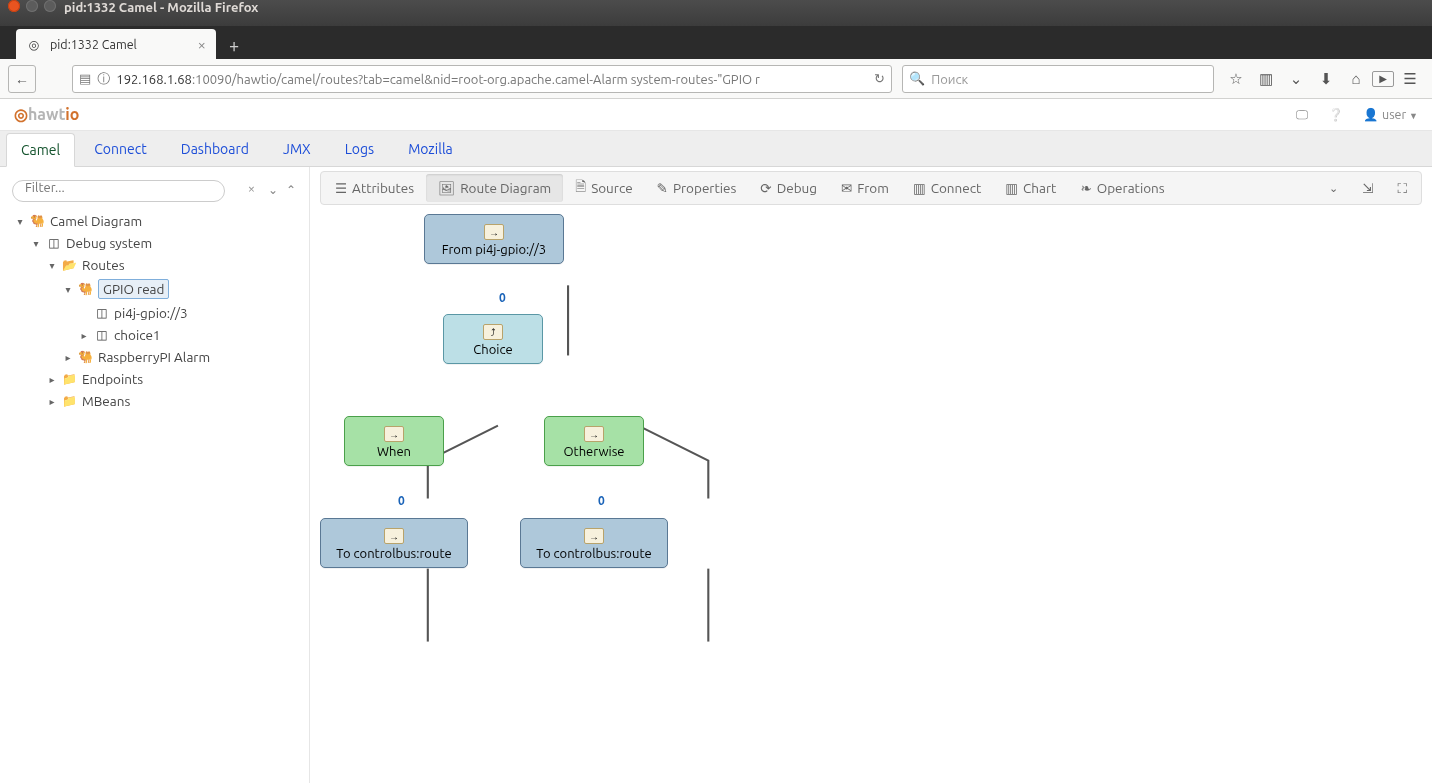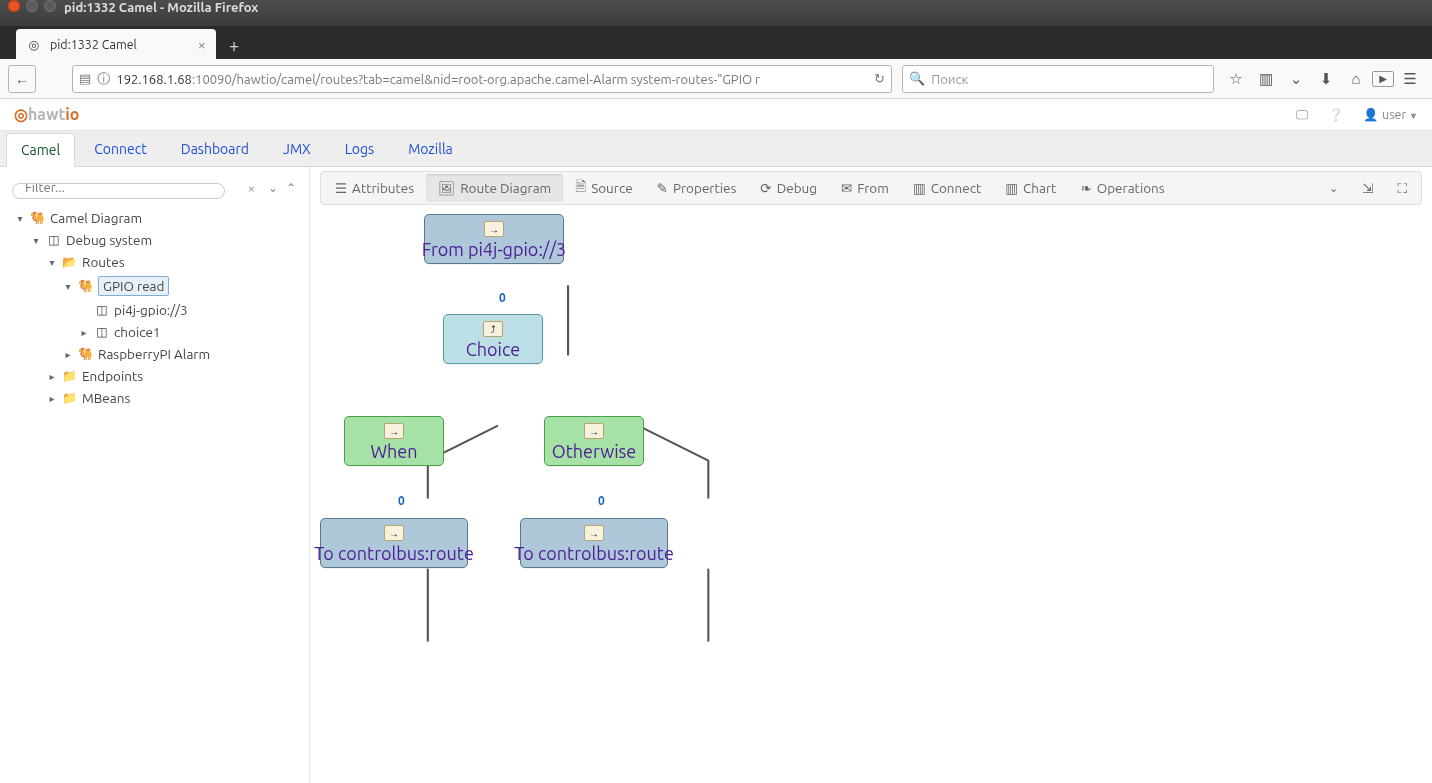--- a/index.html
+++ b/index.html
@@ -37,21 +37,21 @@
 
 
 .main-tabs { height:36px; background:#eeeeee; border-bottom:1px solid #d7d7d7; display:flex; align-items:center; padding:0 6px; gap:4px; }
 .main-tab { padding:8px 14px; font-size:14px; color:#1d4ed8; border:1px solid transparent; border-radius:4px 4px 0 0; }
 .main-tab.active { background:#fff; color:#14532d; border:1px solid #d7d7d7; border-bottom-color:#fff; position:relative; top:1px; }
 
 
 .content-area { display:flex; height: calc(783px - 26px - 33px - 40px - 32px - 36px); }
 .sidebar { width:310px; border-right:1px solid #e6e6e6; padding:10px 0 0 12px; }
 .filter-row { display:flex; align-items:center; gap:2px; padding-right:10px; margin-bottom:8px; }
-.filter-input { flex:1; height:16px; border:1px solid #ccc; border-radius:13px; padding:0 28px 8px 12px; font-size:13px; color:#999; background:#fff; position:relative; }
+.filter-input { flex:1; height:22px; border:1px solid #ccc; border-radius:13px; padding:0 28px 8px 12px; font-size:13px; color:#999; background:#fff; position:relative; }
 .filter-wrap { position:relative; flex:1; }
 .filter-clear { position:absolute; right:8px; top:4px; color:#999; font-size:13px; }
 .caret-btn { width:16px; height:16px; display:flex; align-items:center; justify-content:center; color:#888; font-size:12px; }
 
 .tree li { list-style:none; }
 .tree .node { display:flex; align-items:center; gap:4px; font-size:13.5px; color:#444; padding:3px 2px; cursor:default; }
 .tree .node .caret { width:12px; text-align:center; color:#666; font-size:10px; }
 .tree .node.selected .label-box { border:1px solid #7faedb; background:#e7eff7; padding:1px 4px; border-radius:2px; }
 .tree ul { padding-left:16px; }
 .ico { width:16px; height:14px; display:inline-flex; align-items:center; justify-content:center; font-size:12px; }
@@ -60,21 +60,21 @@
 .main-pane { flex:1; display:flex; flex-direction:column; }
 .sub-toolbar { height:34px; background:#f5f5f5; border:1px solid #dedede; border-radius:4px; margin:4px 10px 6px 10px; display:flex; align-items:center; padding:0 2px; gap:0; font-size:13.5px; color:#666; }
 .sub-tab { display:flex; align-items:center; gap:5px; padding:6px 12px; border-radius:3px; }
 .sub-tab.active { background:#e6e6e6; box-shadow: inset 0 1px 2px rgba(0,0,0,.12); }
 .sub-spacer { flex:1; }
 
 .diagram { position:relative; flex:1; }
 svg.diagram-svg { position:absolute; inset:0; }
 .d-node { position:absolute; border:1px solid #888; border-radius:5px; display:flex; flex-direction:column; align-items:center; justify-content:center; padding:6px 8px 4px 8px; box-shadow: 0 1px 0 rgba(0,0,0,.05); }
 .d-node .d-icon { width:20px; height:16px; background:#f7f1dd; border:1px solid #b8a36b; display:flex; align-items:center; justify-content:center; font-size:10px; margin-bottom:2px; border-radius:2px; }
-.d-node .d-label { font-size:18px; color:#4c1d95; white-space:nowrap; }
+.d-node .d-label { font-size:13px; color:#000000; white-space:nowrap; }
 .d-blue { background:#aec8da; border-color:#5a7894; }
 .d-lightblue { background:#bcdfe6; border-color:#5a97a5; }
 .d-green { background:#a6e1a6; border-color:#4aa04a; }
 .edge-label { position:absolute; font-size:12px; font-weight:bold; color:#1a63b8; }
 </style>
 </head>
 <body>
 
 <div class="os-titlebar">
   <div class="window-btns">

